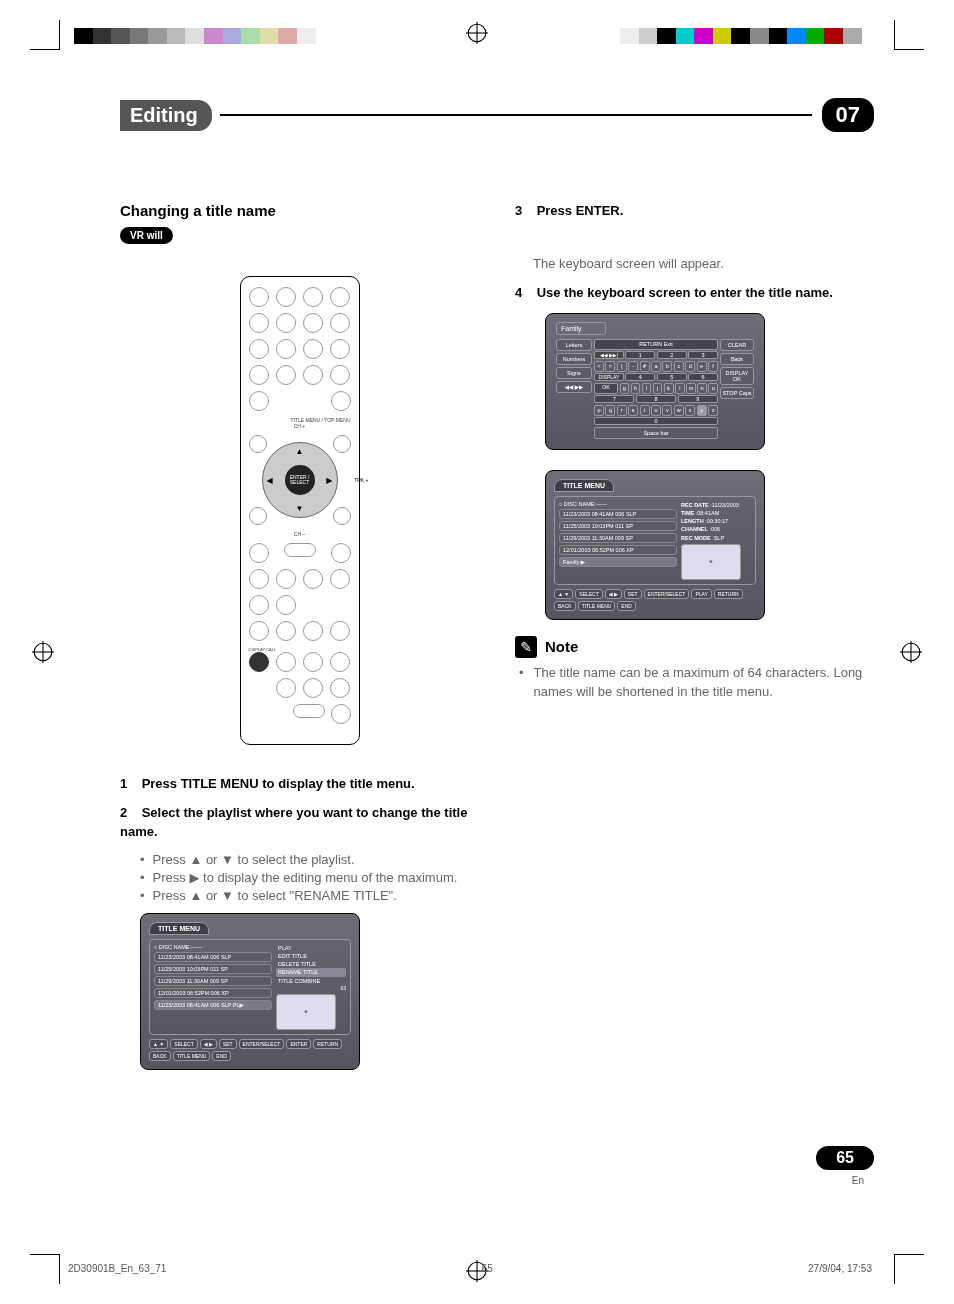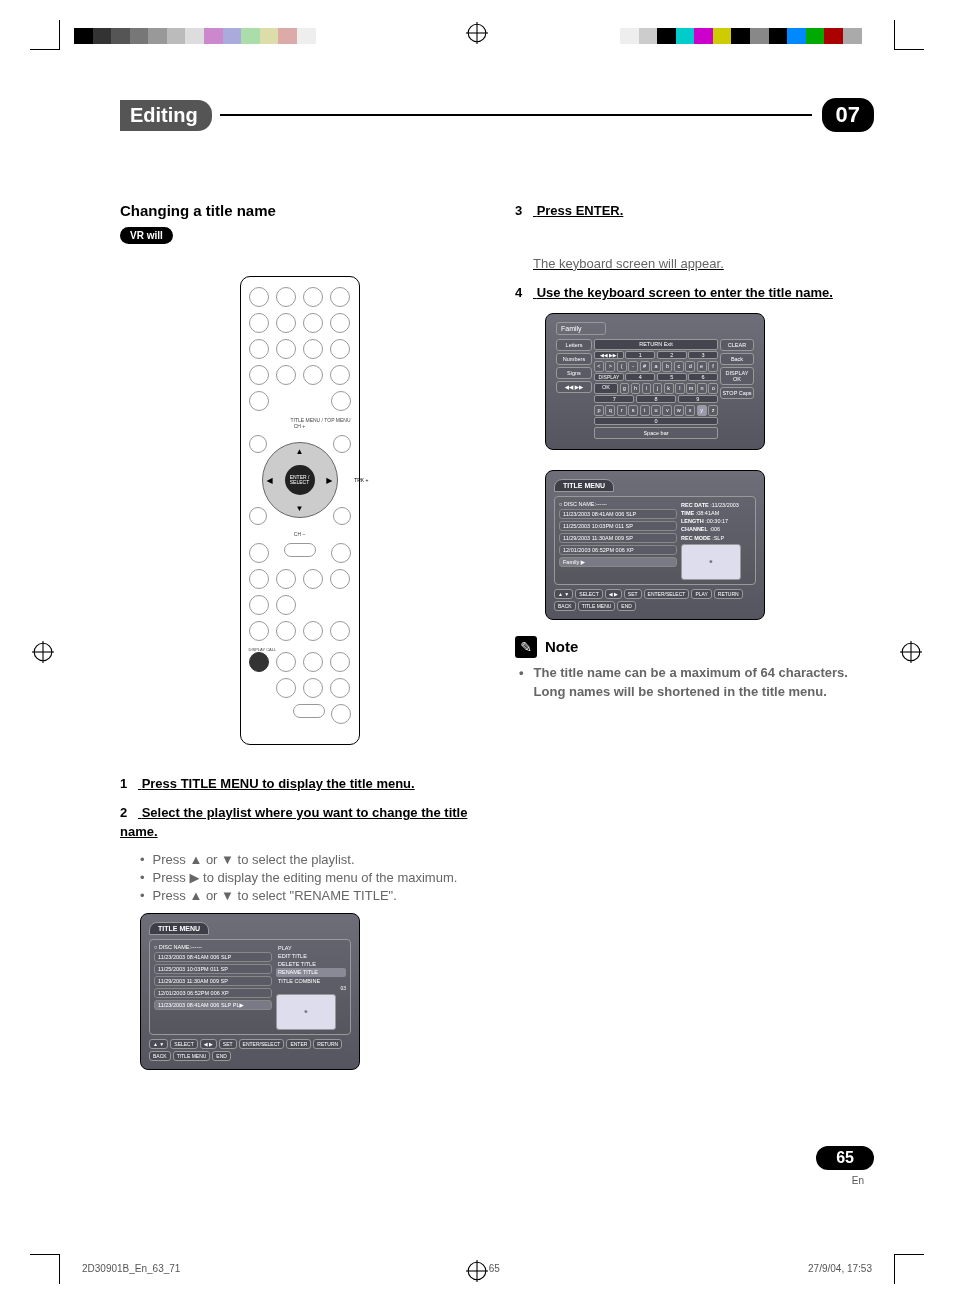--- a/index.html
+++ b/index.html
@@ -31,21 +31,21 @@
   .rb { width: 20px; height: 20px; border: 1px solid #999; border-radius: 50%; background: #fff; }
   .rb.dark { background: #333; border-color: #333; }
   .pill-btn { width: 32px; height: 14px; border: 1px solid #999; border-radius: 8px; }
   .dpad { position: relative; height: 90px; margin: 6px 0; }
   .dpad .ring { position: absolute; left: 50%; top: 50%; width: 76px; height: 76px; transform: translate(-50%,-50%); border: 1px solid #666; border-radius: 50%; background: #ccc; }
   .dpad .center { position: absolute; left: 50%; top: 50%; width: 30px; height: 30px; transform: translate(-50%,-50%); border-radius: 50%; background: #222; color: #fff; font-size: 5px; display:flex; align-items:center; justify-content:center; text-align:center; line-height:1; }
   .dpad .corner-btn { position: absolute; width: 18px; height: 18px; border: 1px solid #999; border-radius: 50%; }
   .dpad .ctl { top: 0; left: 0; } .dpad .ctr { top: 0; right: 0; } .dpad .cbl { bottom: 0; left: 0; } .dpad .cbr { bottom: 0; right: 0; }
   .tiny-lbl { font-size: 5px; color: #444; text-align: center; }
   .tri { font-size: 8px; color: #000; }
-  .step { margin-bottom: 10px; line-height: 1.45; text-decoration: underline; }
+  .step { margin-bottom: 10px; line-height: 1.45; }
   .step-num { font-weight: bold; display: inline-block; width: 18px; }
   .step-title { font-weight: bold; }
   .step-body { color: #666; font-size: 13px; }
   ul.bullets { list-style: none; margin: 2px 0 10px 20px; }
   ul.bullets li { color: #666; font-size: 13px; margin-bottom: 3px; }
   ul.bullets li::before { content: "•"; margin-right: 8px; }
   .osd { width: 220px; margin: 6px 0 14px 20px; }
   .osd-frame { border: 1.5px solid #000; border-radius: 8px; background: linear-gradient(#6e6e78,#55555f); padding: 8px; font-size: 6px; color: #fff; }
   .osd-tab { display: inline-block; background: #3e3e48; border: 1px solid #999; padding: 2px 8px; border-radius: 8px 8px 0 0; font-size: 7px; margin-bottom: 4px; font-weight: bold; }
   .osd-inner { border: 1px solid #999; border-radius: 4px; padding: 4px; display: flex; gap: 4px; background: rgba(0,0,0,.05); }
@@ -63,26 +63,26 @@
   .kb-grid { display: flex; gap: 2px; }
   .kb-left { width: 36px; display: flex; flex-direction: column; gap: 2px; }
   .kb-left .cell, .kb-right .cell { border: 1px solid #999; border-radius: 3px; text-align: center; padding: 2px 0; background: #5b5b66; font-size: 5.5px; }
   .kb-main { flex: 1; display: grid; grid-template-columns: repeat(10, 1fr); gap: 1.5px; }
   .kb-main .cell { border: 1px solid #999; border-radius: 2px; text-align: center; padding: 1.5px 0; font-size: 5.5px; background: #5b5b66; }
   .kb-main .cell.hl { background: #9a9aad; }
   .kb-right { width: 34px; display: flex; flex-direction: column; gap: 2px; }
   .note-h { display: flex; align-items: center; gap: 8px; margin: 16px 0 6px; }
   .note-icon { width: 22px; height: 22px; background: #000; border-radius: 3px; display:flex; align-items:center; justify-content:center; color:#fff; font-size:14px; }
   .note-title { font-weight: bold; font-size: 15px; }
-  .note-list { list-style: none; margin-left: 4px; font-weight: bold; }
+  .note-list { list-style: none; margin-left: 4px; }
   .note-list li { display: flex; gap: 10px; color: #666; font-size: 13px; line-height: 1.45; margin-bottom: 4px; }
   .note-list li::before { content: "•"; color: #666; }
   .page-num-pill { position: absolute; right: 0; bottom: 44px; background: #000; color: #fff; font-weight: bold; font-size: 16px; padding: 3px 20px; border-radius: 12px; }
   .page-lang { position: absolute; right: 10px; bottom: 28px; font-size: 10px; color: #555; }
-  .footer-row { position: absolute; left: 82px; right: 82px; bottom: 30px; display: flex; justify-content: space-between; font-size: 10px; color: #555; }
+  .footer-row { position: absolute; left: 68px; right: 82px; bottom: 30px; display: flex; justify-content: space-between; font-size: 10px; color: #555; }
 </style>
 </head>
 <body>
 
 <div class="printer-marks">
   <div class="color-bar top-left" id="cb-left">
       <span style="background: rgb(0, 0, 0);"></span>
       <span style="background: rgb(51, 51, 51);"></span>
       <span style="background: rgb(85, 85, 85);"></span>
       <span style="background: rgb(119, 119, 119);"></span>

